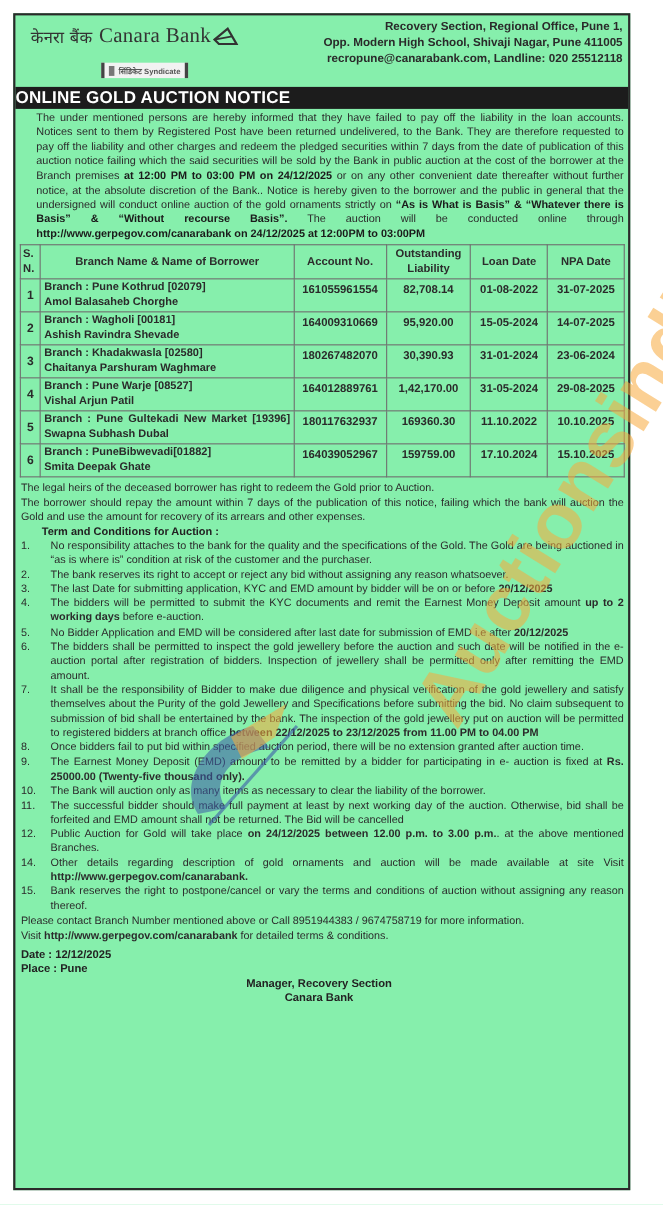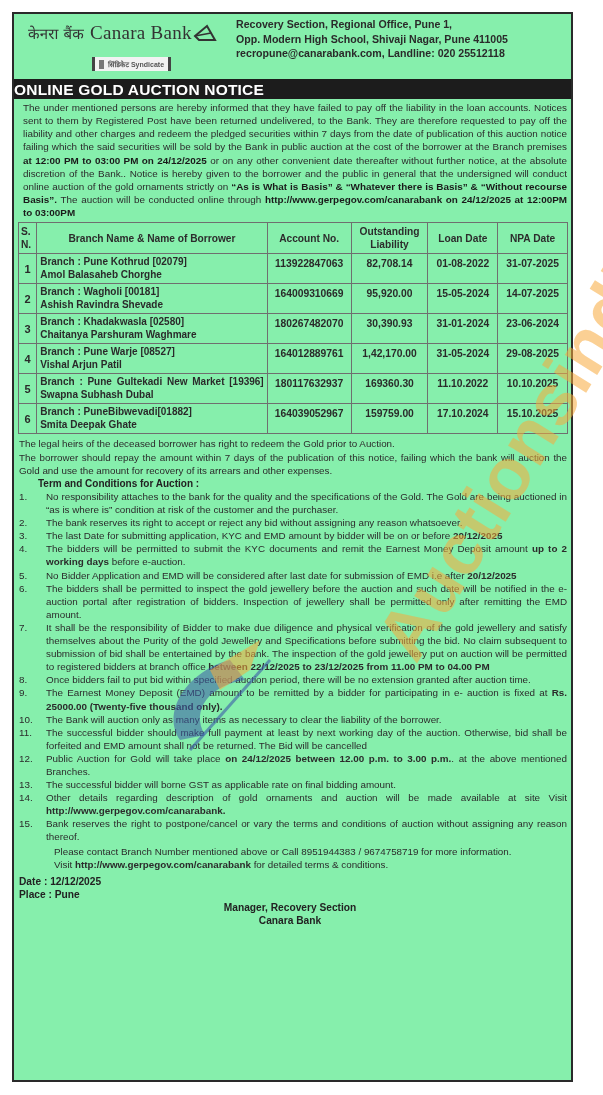--- a/index.html
+++ b/index.html
@@ -10,40 +10,40 @@
   .header { position: relative; height: 65px; }
   .logo-block { position: absolute; left: 14px; top: 8px; width: 210px; height: 52px; }
   .logo-line { display: flex; align-items: center; white-space: nowrap; }
   .logo-hindi { font-family: "DejaVu Serif", serif; font-size: 15px; color: #333; letter-spacing: 0.2px; }
   .logo-en { font-family: "Liberation Serif", serif; font-size: 19px; color: #333; margin-left: 6px; letter-spacing: 0.3px; }
   .logo-mark { width: 24px; height: 18px; margin-left: 1px; }
   .syndicate { position: absolute; left: 64px; top: 35px; height: 14px; display: flex; align-items: center;
                border-left: 3px solid #444; border-right: 3px solid #444; padding: 0 4px; background: #f2f2f2; }
   .syndicate span { font-size: 7px; color: #555; font-weight: bold; }
   .syn-ico { display:inline-block; width: 5px; height: 9px; background: #777; margin-right: 4px; }
-  .address { position: absolute; left: 222px; top: 3px; width: 330px; text-align: left;
+  .address { position: absolute; left: 222px; top: 3px; width: 330px; text-align: right;
              font-size: 10.6px; font-weight: bold; line-height: 14.6px; color: #2a2a2a; }
   .title-bar { background: #1c1c1c; color: #ffffff; text-align: left; font-weight: bold;
                font-size: 15.5px; height: 20px; line-height: 21px; letter-spacing: 0.2px; }
-  .para { padding: 2px 4px 0 9px; font-size: 9.9px; line-height: 13.15px; text-align: justify; color: #2b2b2b; }
+  .para { padding: 2px 4px 0 19px; font-size: 9.9px; line-height: 13.15px; text-align: justify; color: #2b2b2b; }
   .para b { color: #1a1a1a; }
   table.acct { border-collapse: collapse; margin: 3px 0 0 4px; width: 550px; font-size: 10px; }
   table.acct th, table.acct td { border: 1.5px solid #6f6f6f; }
   table.acct th { font-weight: bold; font-size: 10.2px; line-height: 13px; padding: 2px 2px; color:#2c2c2c; }
   table.acct td { font-weight: bold; color: #2a2a2a; padding: 2px 3px; vertical-align: middle; line-height: 12.5px; }
   td.sn { text-align: center; font-size: 11px; width: 13px; padding: 0 1px !important; }
   td.num { text-align: center; vertical-align: top !important; padding-top: 4px !important; font-size: 10.3px; }
   th.sn { text-align: left; width: 13px; }
   .note { padding: 3px 4px 0 5px; font-size: 9.8px; line-height: 13.2px; text-align: justify; color: #2b2b2b; }
   .tc-title { padding: 0 4px 0 24px; font-weight: bold; font-size: 10px; line-height: 13px; color:#222; }
   ol.terms { list-style: none; margin: 0; padding: 0 4px 0 5px; }
   ol.terms li { display: flex; font-size: 9.85px; line-height: 13.1px; color: #2b2b2b; }
   ol.terms li .n { width: 27px; flex: 0 0 27px; }
   ol.terms li .t { flex: 1; text-align: justify; }
-  .contact { padding: 1px 4px 0 5px; font-size: 9.8px; line-height: 13.1px; color:#2b2b2b;margin-left:35px; }
+  .contact { padding: 1px 4px 0 5px; font-size: 9.8px; line-height: 13.1px; color:#2b2b2b; }
   .sign { display: flex; justify-content: space-between; padding: 4px 10px 0 5px; font-weight: bold; font-size: 10.2px; line-height: 13.2px; color:#222;flex-direction:column; }
   .sign .right { text-align: center; }
   .watermark { position: absolute; left: 150px; top: 340px; width: 420px; height: 420px; pointer-events: none; }
   .wm-text { position: absolute; left: 210px; top: 290px; transform: rotate(-58deg); transform-origin: left top;
              font-size: 72px; font-weight: bold; color: rgba(247, 170, 60, 0.55); white-space: nowrap; letter-spacing: 1px;
              font-family: "Liberation Sans", sans-serif; }
   .wm-e { position: absolute; left: 0; top: 290px; width: 130px; height: 130px; }
 </style>
 </head>
 <body>
@@ -87,21 +87,21 @@
         <th style="width:64px">NPA Date</th>
       </tr>
     </thead>
     <tbody id="tbody">
         <tr>
           <td class="sn">1</td>
           <td>
             <div>Branch : Pune Kothrud [02079]</div>
             <div>Amol Balasaheb Chorghe</div>
           </td>
-          <td class="num">113922847063</td>
+          <td class="num">161055961554</td>
           <td class="num">82,708.14</td>
           <td class="num">01-08-2022</td>
           <td class="num">31-07-2025</td>
         </tr>
         <tr>
           <td class="sn">2</td>
           <td>
             <div>Branch : Wagholi [00181]</div>
             <div>Ashish Ravindra Shevade</div>
           </td>
@@ -204,24 +204,20 @@
         <span class="n">10.</span>
         <span class="t"><span>The Bank will auction only as many items as necessary to clear the liability of the borrower.</span><b></b><span></span></span>
       </li>
       <li>
         <span class="n">11.</span>
         <span class="t"><span>The successful bidder should make full payment at least by next working day of the auction. Otherwise, bid shall be forfeited and EMD amount shall not be returned. The Bid will be cancelled</span><b></b><span></span></span>
       </li>
       <li>
         <span class="n">12.</span>
         <span class="t"><span>Public Auction for Gold will take place </span><b>on 24/12/2025 between 12.00 p.m. to 3.00 p.m.</b><span>. at the above mentioned Branches.</span></span>
-      </li>
-      <li>
-        <span class="n">13.</span>
-        <span class="t"><span>The successful bidder will borne GST as applicable rate on final bidding amount.</span><b></b><span></span></span>
       </li>
       <li>
         <span class="n">14.</span>
         <span class="t"><span>Other details regarding description of gold ornaments and auction will be made available at site Visit </span><b>http://www.gerpegov.com/canarabank.</b><span></span></span>
       </li>
       <li>
         <span class="n">15.</span>
         <span class="t"><span>Bank reserves the right to postpone/cancel or vary the terms and conditions of auction without assigning any reason thereof.</span><b></b><span></span></span>
       </li>
     </ol>

